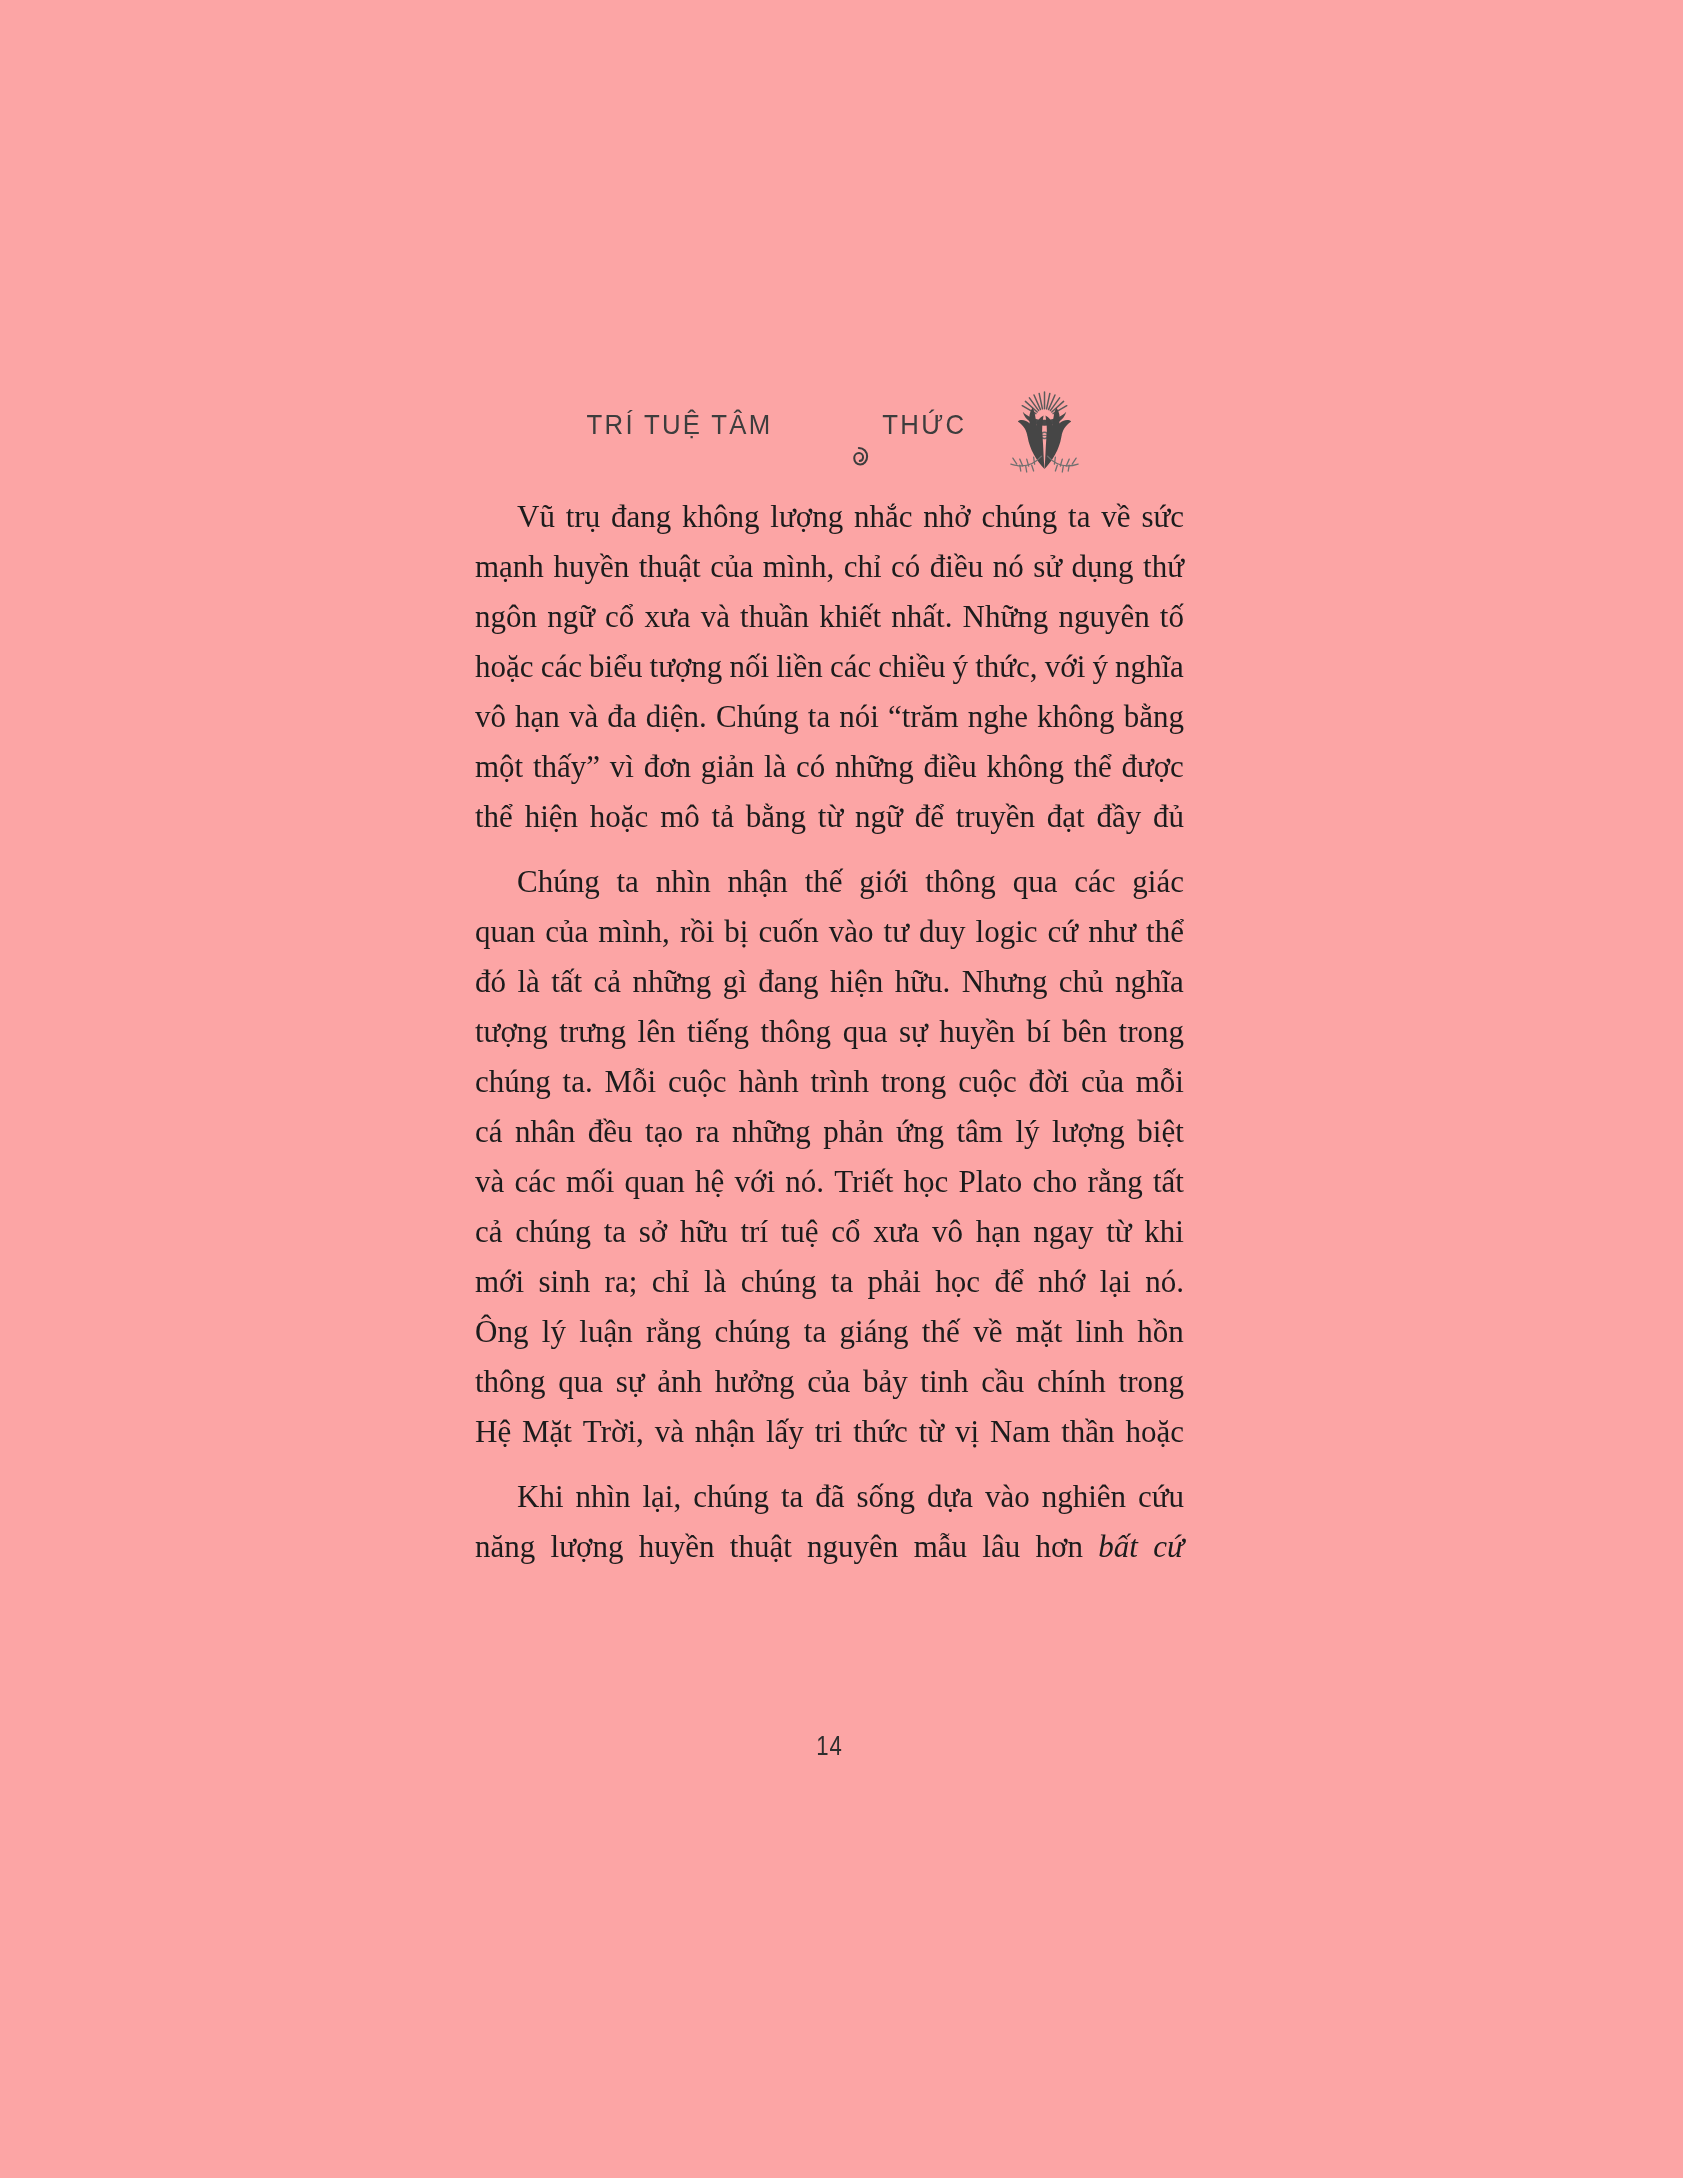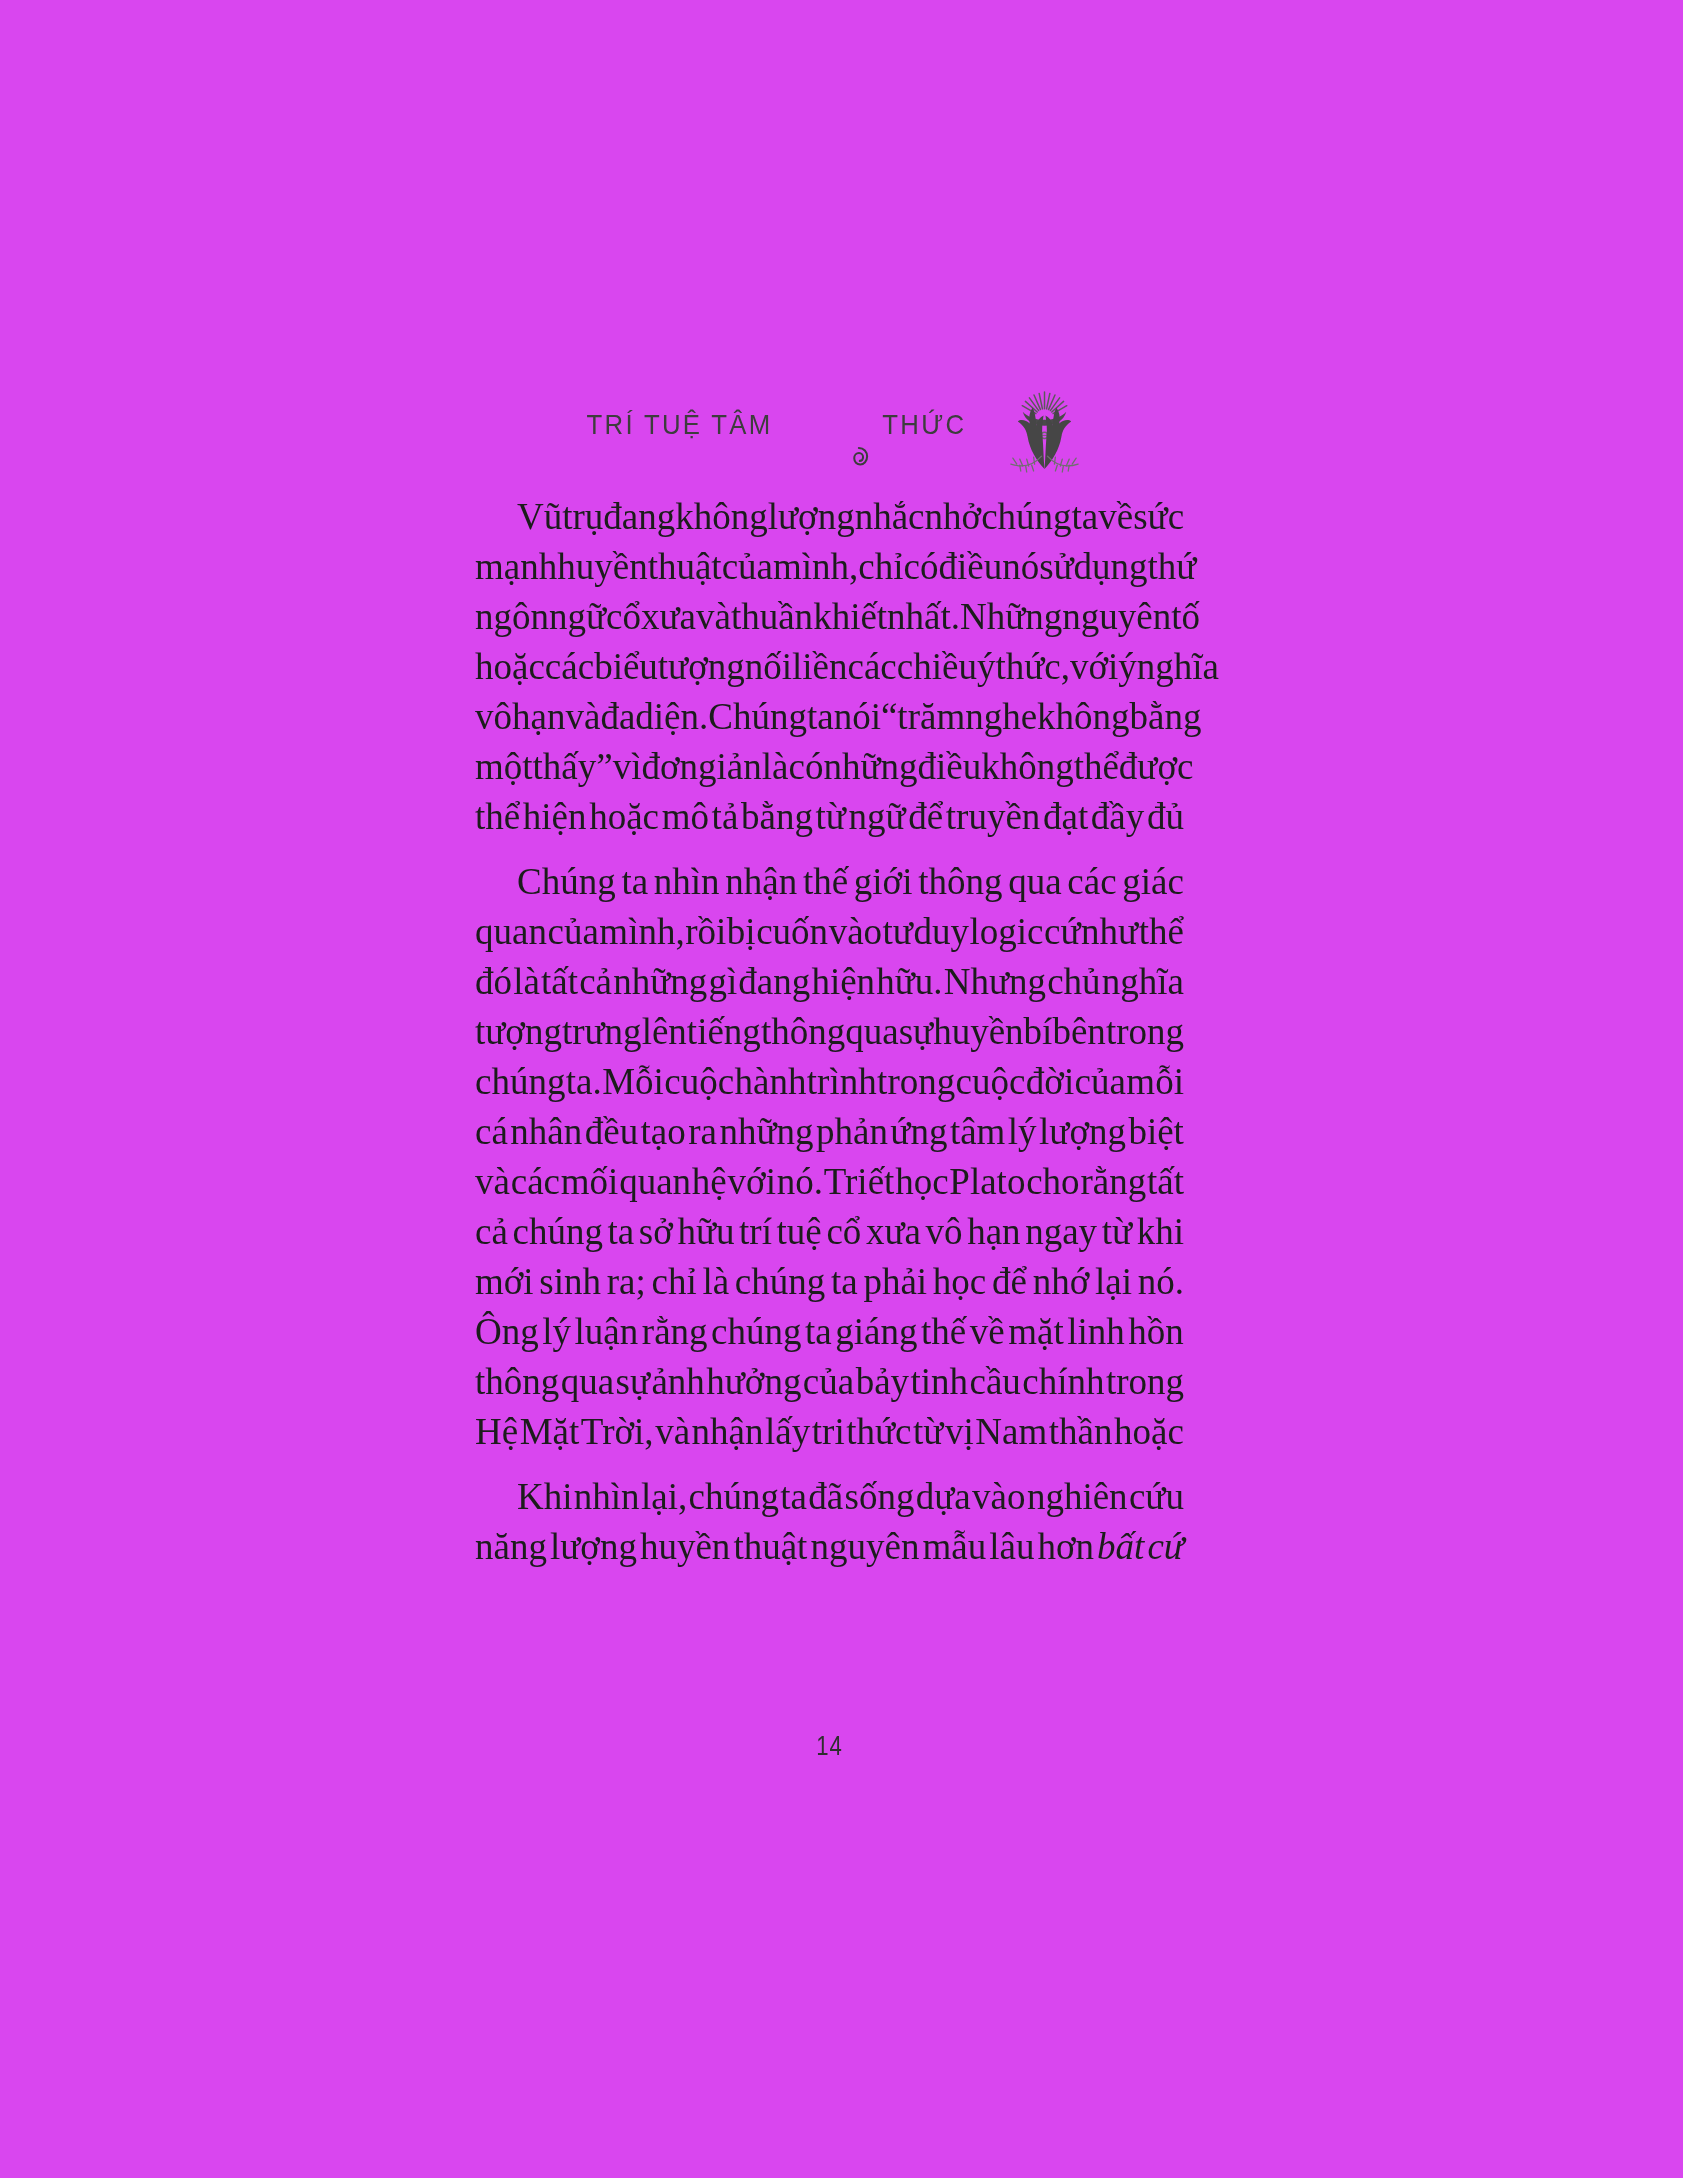--- a/index.html
+++ b/index.html
@@ -1,19 +1,19 @@
 <!DOCTYPE html>
 <html><head>
 <meta charset="utf-8">
 <style>
   html,body{margin:0;padding:0;background:#e8e8e8;}
   .page{
     position:relative;
     width:1683px;height:2178px;
-    background:#d946ef;
+    background:#fca5a5;
     font-family:"Liberation Serif", serif;
     color:#1c1c1c;
     overflow:hidden;
   }
   
   .header{
     position:absolute;
     left:475px;top:379px;width:709px;
     display:flex;justify-content:center;align-items:flex-start;
   }
@@ -26,21 +26,21 @@
     transform:scaleX(.92);transform-origin:center;
     white-space:pre;
   }
   .spiral{margin:0 4px 0 1px;align-self:flex-end;position:relative;top:3px;}
   .title-gap{display:inline-block;width:10px;}
   .logo{margin-left:18px;}
   
   .body-text{
     position:absolute;
     left:475px;top:492px;width:709px;
-    font-size:37px;
+    font-size:31px;
   }
   .para{margin:0 0 15px 0;}
   .line{
     display:flex;justify-content:space-between;
     height:50px;align-items:baseline;
   }
   .line .w{line-height:50px;white-space:pre;}
   .line.no-just{display:block;line-height:50px;text-align:left;}
   .line.indent{padding-left:42px;}
   .it{font-style:italic;}

